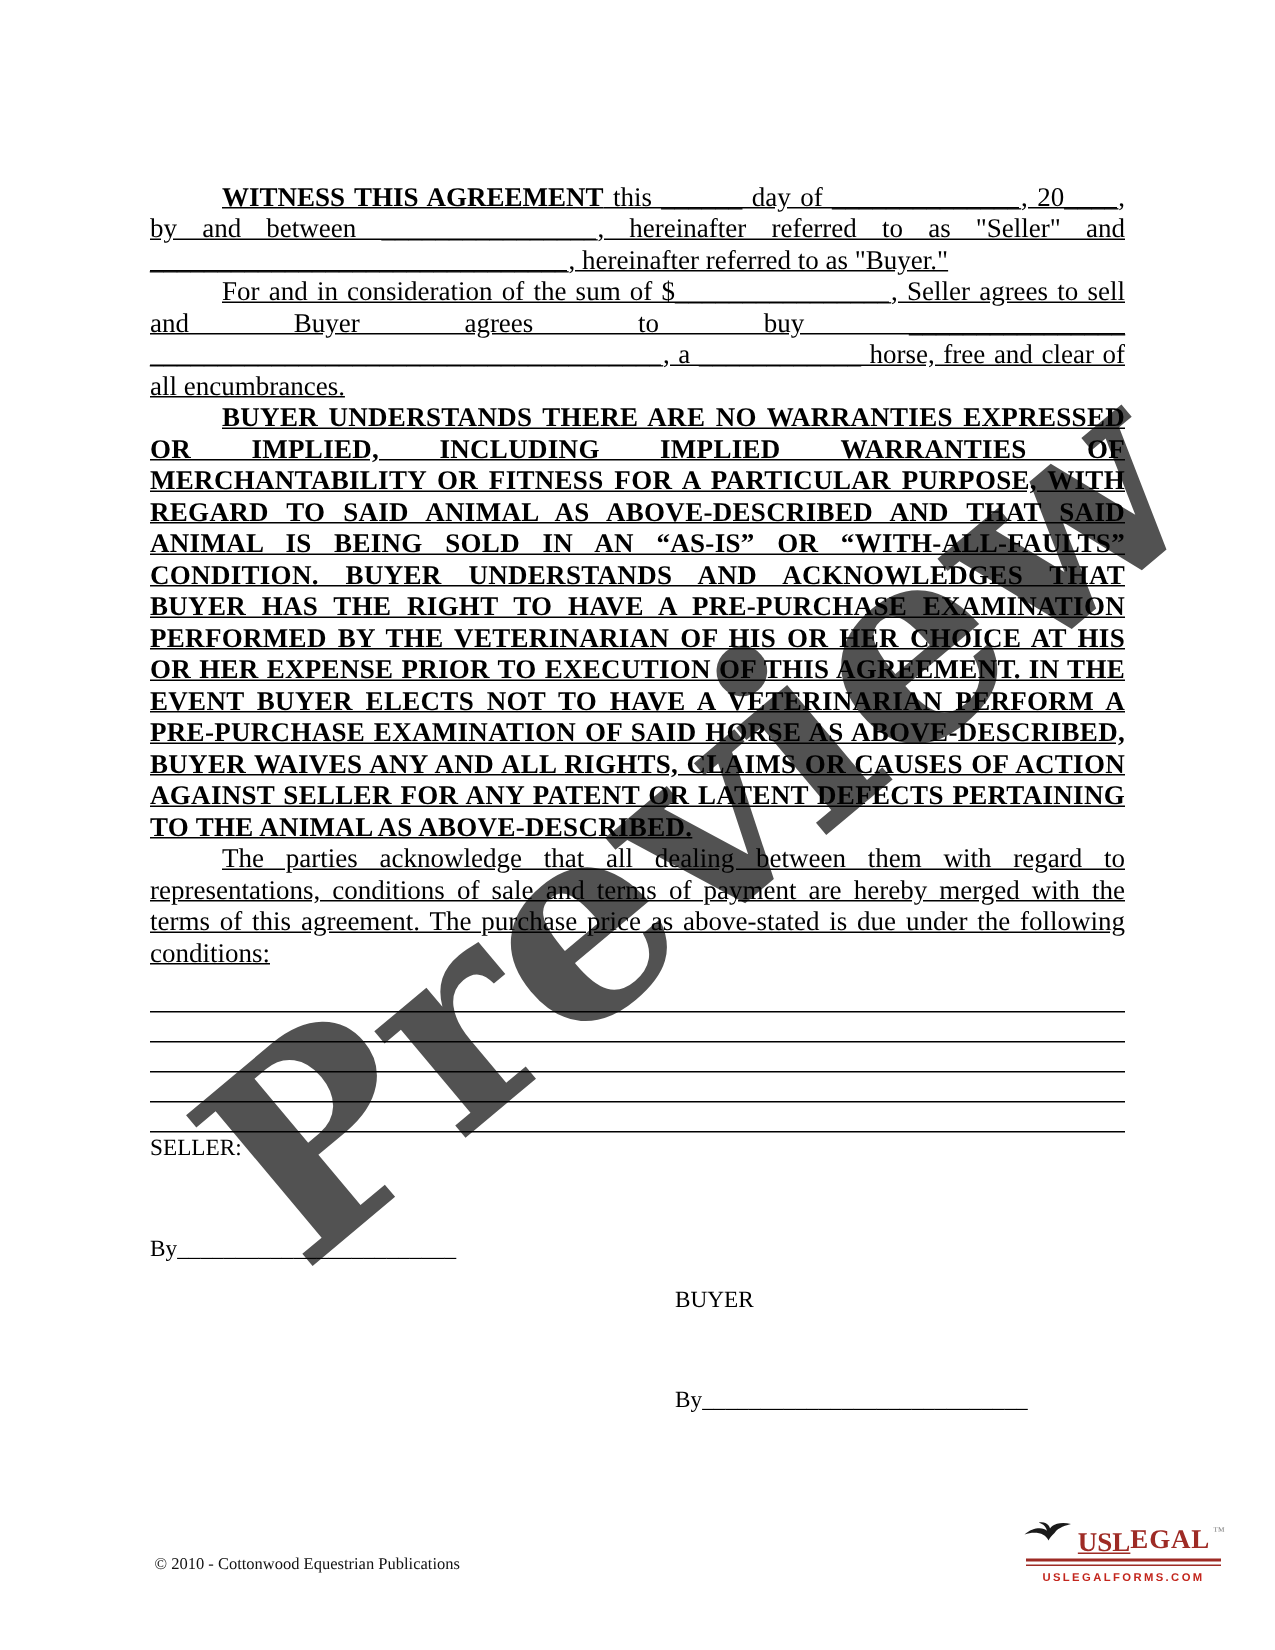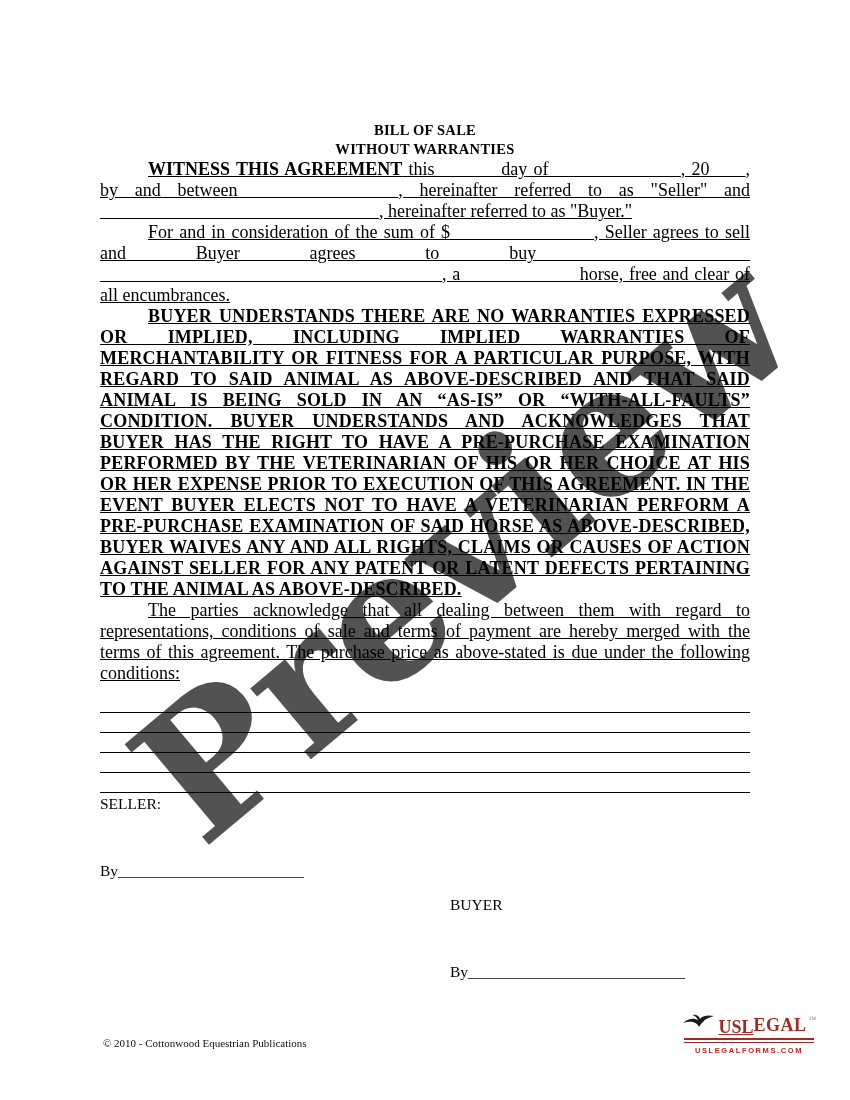--- a/index.html
+++ b/index.html
@@ -129,24 +129,20 @@
 </style>
 </head>
 <body>
 
 <div class="page">
 
   <div class="watermark">Preview</div>
 
   <div class="content">
 
-    <div class="doc-title">
-      <div>BILL OF SALE</div>
-      <div>WITHOUT WARRANTIES</div>
-    </div>
 
     <p class="para p-witness"><span class="lead">WITNESS THIS AGREEMENT</span><span> this ______ day of ______________, 20____, by and between ________________, hereinafter referred to as "Seller" and _______________________________, hereinafter referred to as "Buyer."</span></p>
 
     <p class="para p-consideration">For and in consideration of the sum of $________________, Seller agrees to sell and Buyer agrees to buy ________________ ______________________________________, a ____________ horse, free and clear of all encumbrances.</p>
 
     <p class="para p-warranty">BUYER UNDERSTANDS THERE ARE NO WARRANTIES EXPRESSED OR IMPLIED, INCLUDING IMPLIED WARRANTIES OF MERCHANTABILITY OR FITNESS FOR A PARTICULAR PURPOSE, WITH REGARD TO SAID ANIMAL AS ABOVE-DESCRIBED AND THAT SAID ANIMAL IS BEING SOLD IN AN “AS-IS” OR “WITH-ALL-FAULTS” CONDITION. BUYER UNDERSTANDS AND ACKNOWLEDGES THAT BUYER HAS THE RIGHT TO HAVE A PRE-PURCHASE EXAMINATION PERFORMED BY THE VETERINARIAN OF HIS OR HER CHOICE AT HIS OR HER EXPENSE PRIOR TO EXECUTION OF THIS AGREEMENT.  IN THE EVENT BUYER ELECTS NOT TO HAVE A VETERINARIAN PERFORM A PRE-PURCHASE EXAMINATION OF SAID HORSE AS ABOVE-DESCRIBED, BUYER WAIVES ANY AND ALL RIGHTS, CLAIMS OR CAUSES OF ACTION AGAINST SELLER FOR ANY PATENT OR LATENT DEFECTS PERTAINING TO THE ANIMAL AS ABOVE-DESCRIBED.</p>
 
     <p class="para p-merger">The parties acknowledge that all dealing between them with regard to representations, conditions of sale and terms of payment are hereby merged with the terms of this agreement. The purchase price as above-stated is due under the following conditions:</p>
 
     <div class="rules">

